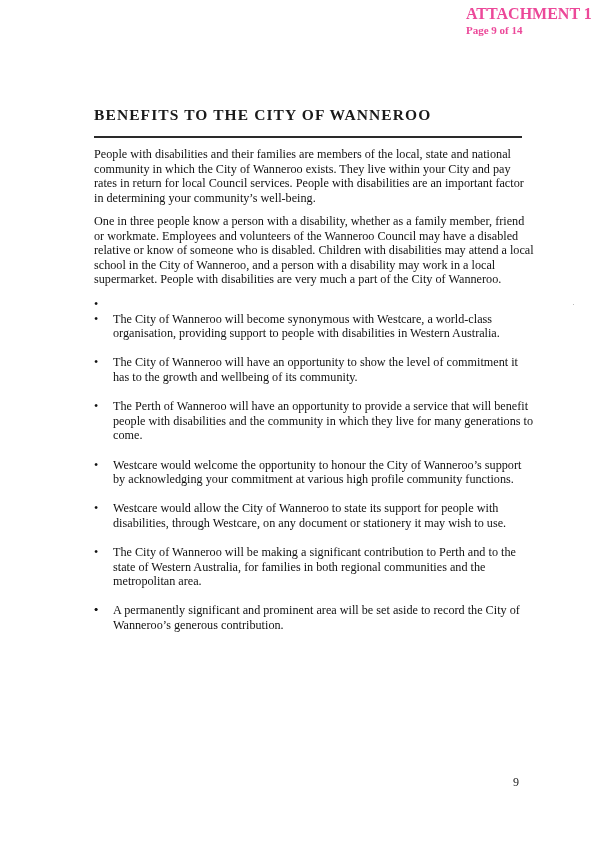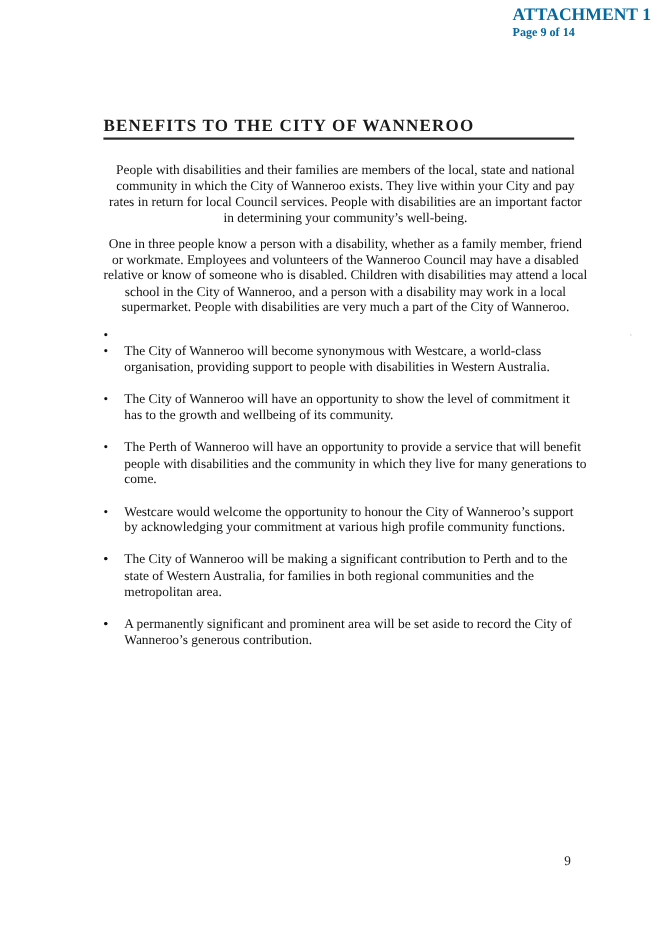--- a/index.html
+++ b/index.html
@@ -15,46 +15,45 @@
     font-family: "Liberation Serif", "DejaVu Serif", serif;
     color: #111111;
   }
   .attachment {
     position: absolute;
     left: 466px;
     top: 5px;
     font-weight: bold;
     font-size: 16px;
     line-height: 17px;
-    color: #0369a1;
+    color: #ec4899;
   }
   .attachment .line2 {
     font-size: 11px;
   }
   .heading {
     position: absolute;
     left: 94px;
     top: 106px;
     width: 428px;
     font-weight: bold;
     font-size: 15.5px;
     letter-spacing: 1.1px;
     color: #1a1a1a;
-    padding-bottom: 1px;
+    padding-bottom: 12px;
     border-bottom: 2px solid #2a2a2a;
     line-height: 18px;
   }
   .para {
     position: absolute;
     left: 94px;
     width: 440px;
     font-size: 12.2px;
     line-height: 14.6px;
     margin: 0;
-    text-align: center;
   }
   .p1 { top: 147px; }
   .p2 { top: 214px; }
   ul.benefits {
     position: absolute;
     left: 94px;
     top: 297px;
     width: 440px;
     margin: 0;
     padding: 0;
@@ -116,20 +115,21 @@
   <li style="margin-bottom:14.6px;">
     <span class="bullet">•</span>
     <span>The Perth of Wanneroo will have an opportunity to provide a service that will benefit people with disabilities and the community in which they live for many generations to come.</span>
   </li>
   <li style="margin-bottom:14.6px;">
     <span class="bullet">•</span>
     <span>Westcare would welcome the opportunity to honour the City of Wanneroo’s support by acknowledging your commitment at various high profile community functions.</span>
   </li>
   <li style="margin-bottom:14.6px;">
     <span class="bullet">•</span>
+    <span>Westcare would allow the City of Wanneroo to state its support for people with disabilities, through Westcare, on any document or stationery it may wish to use.</span>
   </li>
   <li style="margin-bottom:14.6px;">
     <span class="bullet">•</span>
     <span>The City of Wanneroo will be making a significant contribution to Perth and to the state of Western Australia, for families in both regional communities and the metropolitan area.</span>
   </li>
   <li style="margin-bottom:14.6px;">
     <span class="bullet">•</span>
   </li>
   <li>
     <span class="bullet">•</span>

